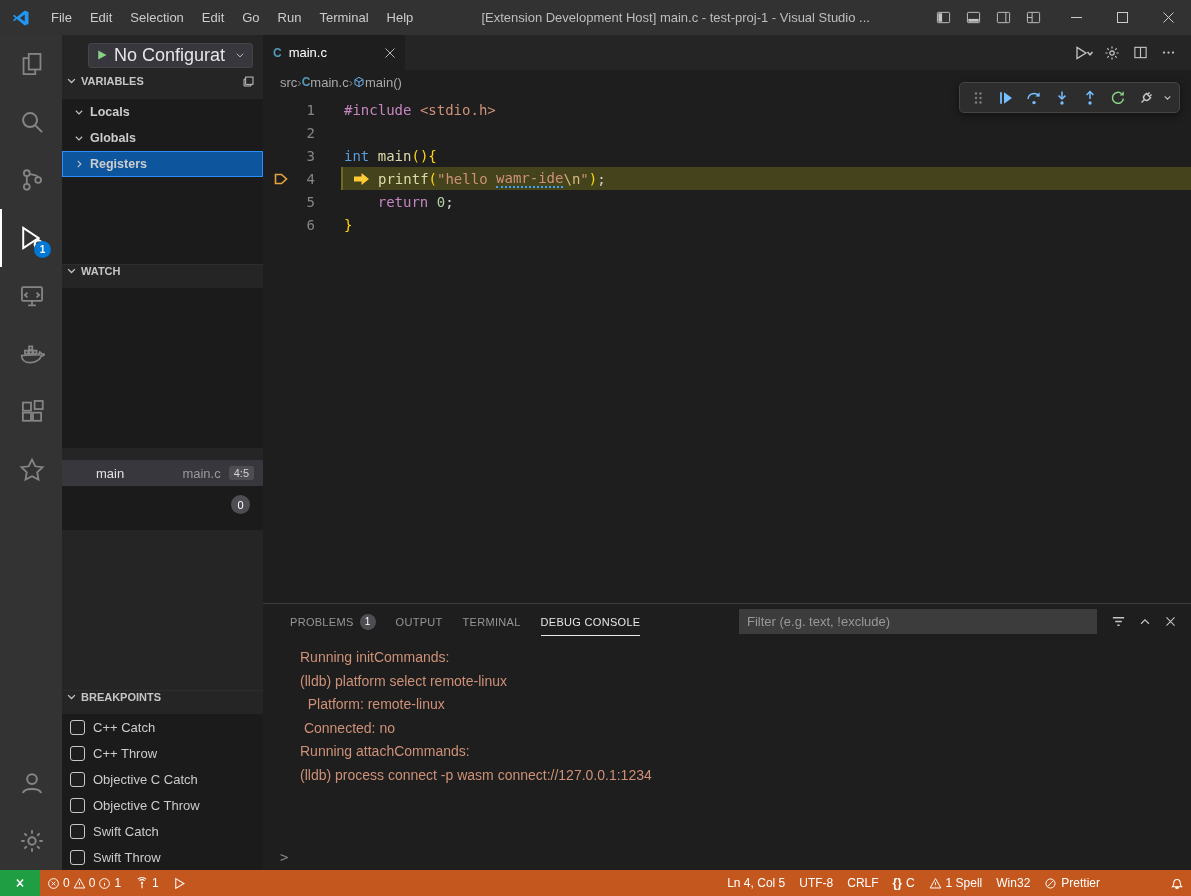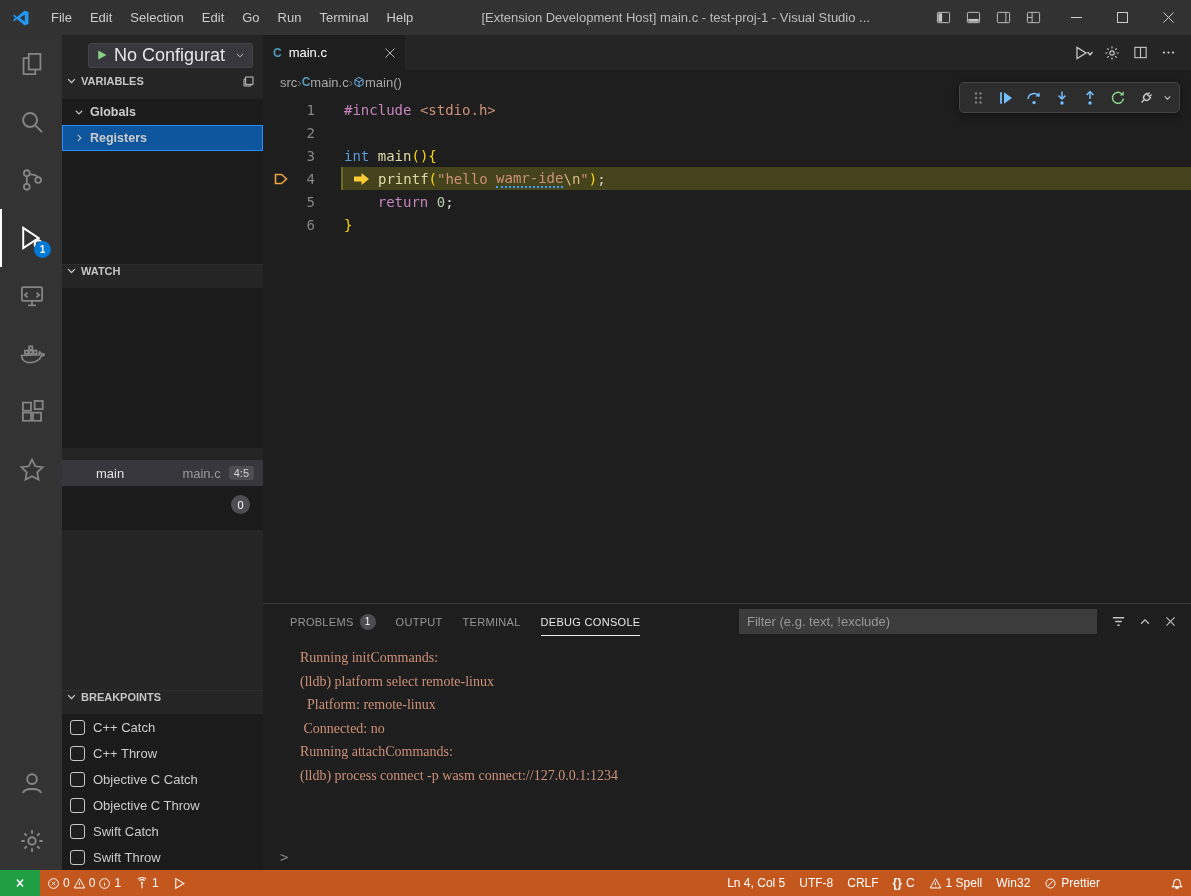--- a/index.html
+++ b/index.html
@@ -87,21 +87,21 @@
   .panel-tab{padding:0 10px;font-size:11px;color:#969696;height:35px;display:flex;align-items:center;gap:6px;letter-spacing:.3px}
   .panel-tab .pt-label{padding:9px 0 7px;border-bottom:1.5px solid transparent}
   .panel-tab.active{color:#e7e7e7}
   .panel-tab.active .pt-label{border-bottom-color:#e7e7e7}
   .pt-badge{width:16px;height:16px;border-radius:50%;background:#4d4d52;color:#fff;font-size:10px;
     display:flex;align-items:center;justify-content:center;letter-spacing:0}
   .filter-input{margin-left:auto;width:358px;height:25px;background:#3c3c3c;border:none;outline:none;
     color:#ccc;font-size:13px;padding:0 8px;font-family:"Liberation Sans",sans-serif}
   .filter-input::placeholder{color:#989898}
   .panel-icons{display:flex;gap:12px;padding:0 4px 0 14px;color:#c5c5c5;align-items:center}
-  .console{flex:1;font-family:Liberation Serif, serif;font-size:14px;color:#ce9178;
+  .console{flex:1;font-family:Liberation Sans, sans-serif;font-size:14px;color:#ce9178;
     padding:7px 0 0 37px;line-height:23.5px;white-space:pre;overflow:hidden}
   .console-prompt{height:26px;display:flex;align-items:center;padding-left:17px;color:#8a8a8a;
     font-family:"DejaVu Sans Mono",monospace;font-size:14px;flex-shrink:0}
 
   
   .statusbar{height:26px;background:#c4571e;display:flex;align-items:center;color:#fff;font-size:12px;flex-shrink:0}
   .sb-remote{height:26px;width:40px;background:#1f9e44;display:flex;align-items:center;justify-content:center}
   .sb-item{display:flex;align-items:center;gap:4px;padding:0 7px;height:26px;white-space:nowrap}
   .sb-group{display:flex;align-items:center;gap:3px;padding:0 7px;height:26px}
   .sb-right{margin-left:auto;display:flex;align-items:center}
@@ -267,20 +267,28 @@
             <path d="M3 6l5 5 5-5" fill="none" stroke="#c5c5c5" stroke-width="1.8"></path>
           </svg>
         <span>VARIABLES</span>
         <span class="spacer"></span>
         <svg width="13" height="13" viewBox="0 0 16 16" fill="none" stroke="#c5c5c5" stroke-width="1.2">
             <rect x="4.5" y="2.5" width="9" height="9"></rect>
             <path d="M4.5 5h-2v8.5H11v-2"></path>
           </svg>
       </div>
       <div class="sec-body" style="height:165px">
+          <div class="tree-row">
+            <span class="tw">
+              <svg width="10" height="10" viewBox="0 0 16 16">
+                <path d="M3 6l5 5 5-5" fill="none" stroke="#c5c5c5" stroke-width="1.8"></path>
+              </svg>
+            </span>
+            <span>Locals</span>
+          </div>
           <div class="tree-row">
             <span class="tw">
               <svg width="10" height="10" viewBox="0 0 16 16">
                 <path d="M3 6l5 5 5-5" fill="none" stroke="#c5c5c5" stroke-width="1.8"></path>
               </svg>
             </span>
             <span>Globals</span>
           </div>
           <div class="tree-row selected">
             <span class="tw">

